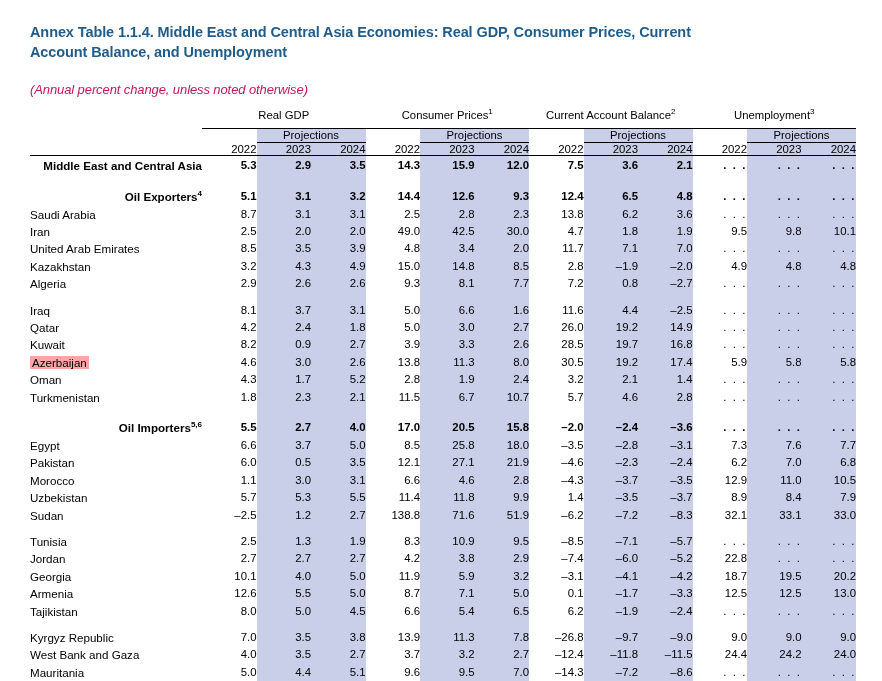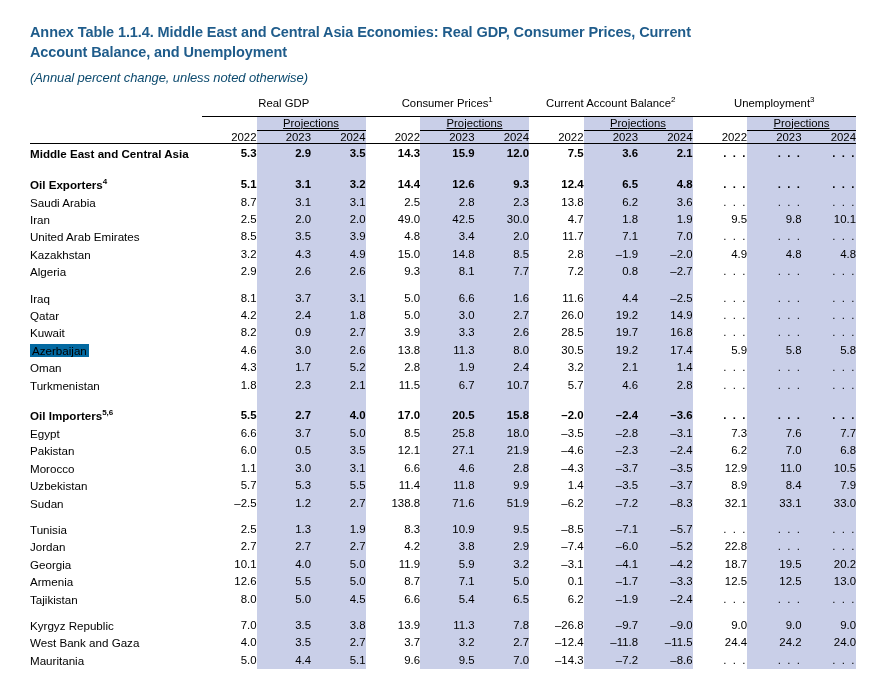--- a/index.html
+++ b/index.html
@@ -27,22 +27,22 @@
   .table-title {
     font-size: 14.5px;
     font-weight: bold;
     color: #1F5C8B;
     line-height: 1.38;
     letter-spacing: -0.1px;
   }
   .table-subtitle {
     font-size: 13px;
     font-style: italic;
-    color: #0c4a6e;
-    margin-top: 8px;
+    color: #be185d;
+    margin-top: 20px;
     letter-spacing: -0.1px;
   }
   .table-wrap {
     padding: 10px 26px 0 30px;
   }
   table.data {
     border-collapse: collapse;
     width: 826px;
     font-size: 11.4px;
     table-layout: fixed;
@@ -65,36 +65,35 @@
   
   .grp-row td { font-size: 11.3px; text-align: center; padding-bottom: 2px; }
   .grp-label {
     border-bottom: 1px solid #000;
     padding-bottom: 7px;
   }
   .proj-row td { font-size: 11.3px; text-align: center; }
   .proj-label {
     border-bottom: 1px solid #000;
     padding-bottom: 1px;
-    text-decoration: underline;
   }
   .yr-row td { font-size: 11.4px; text-align: right; padding-right: 9px; padding-bottom: 3px;}
   .yr-row td.name { text-align: left; }
 
   .rule-top { border-top: 1.6px solid #000; }
 
   tr.section td { font-weight: bold; }
 
   .spacer td { height: 9px; line-height: 9px; font-size: 0; }
 
   tr.row td { height: 17.4px; line-height: 17.4px; }
-  tr.section td { height: 19px; line-height: 19px; }
+  tr.section td { height: 19px; line-height: 19px; text-align: right; }
 
   .highlight .name-inner {
-    background: #0369a1;
+    background: #fca5a5;
     padding: 0 2px;
   }
   .sup { font-size: 8px; vertical-align: super; }
   .dots { letter-spacing: 1.6px; }
 </style>
 </head>
 <body>
 
 <div class="page">
 

